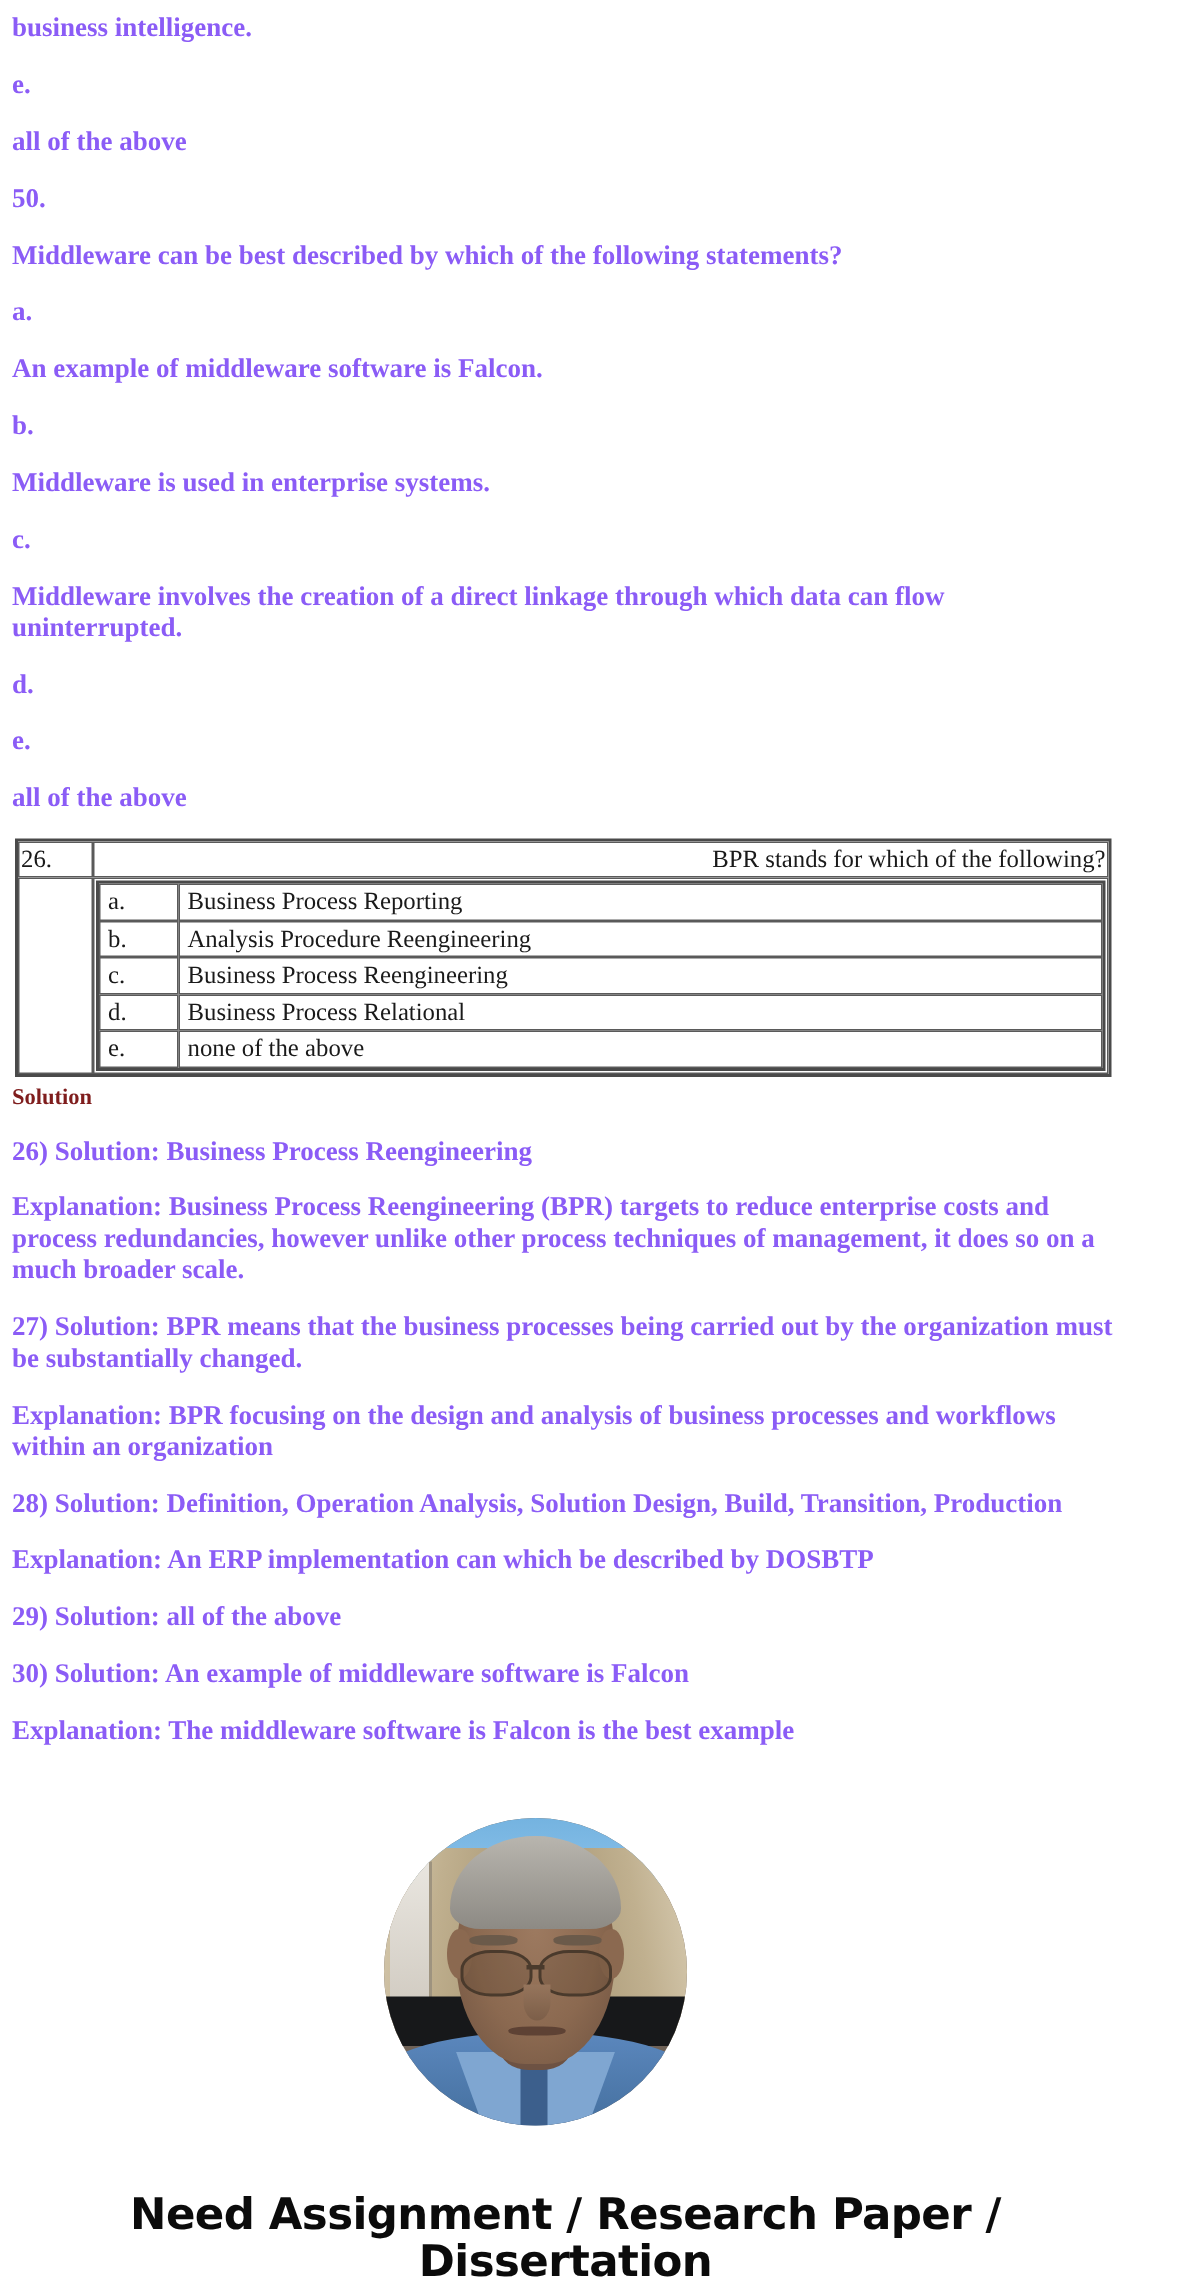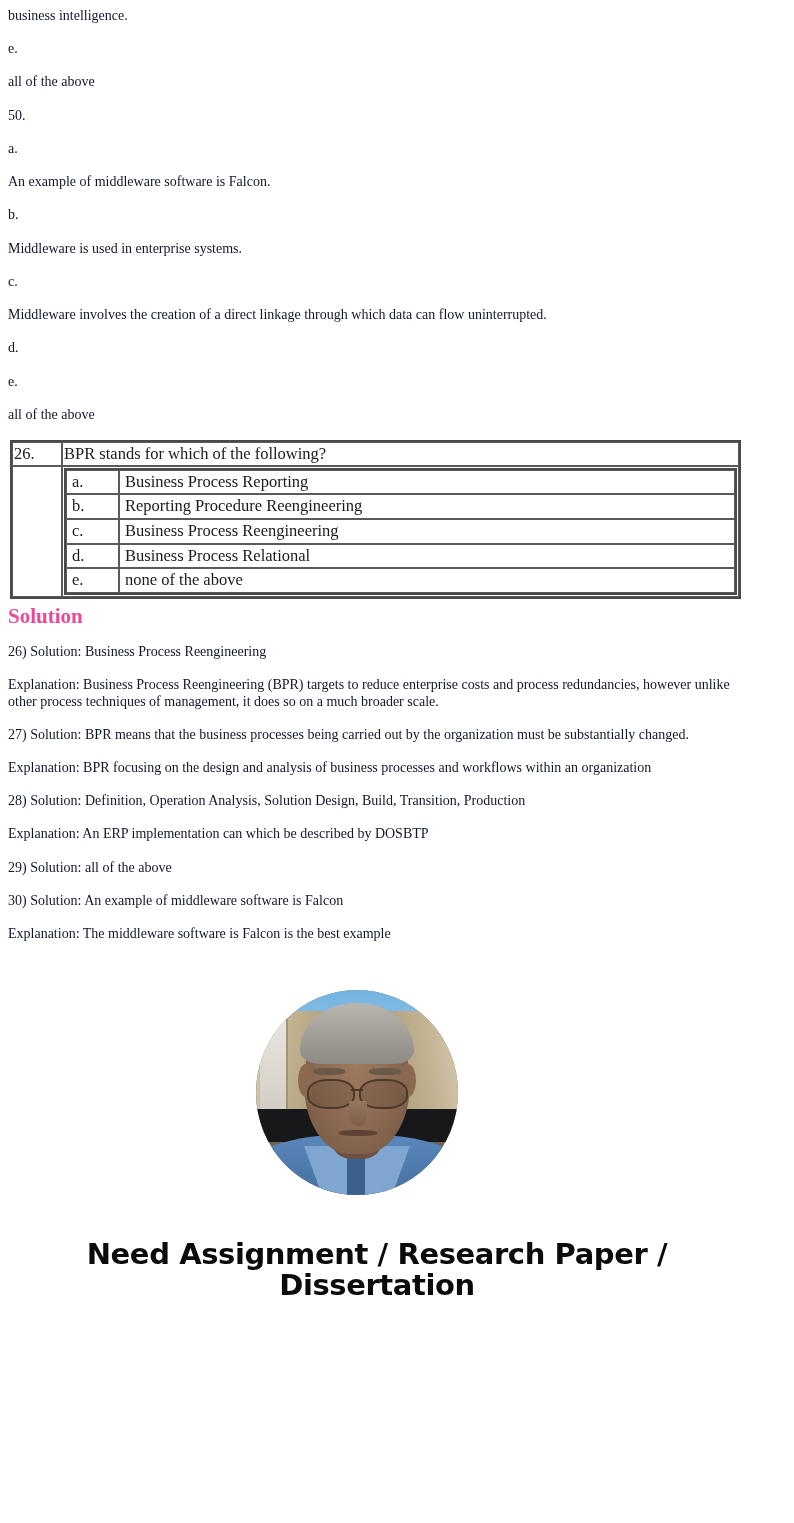--- a/index.html
+++ b/index.html
@@ -18,23 +18,24 @@
     width: 794px;
     box-sizing: border-box;
     padding: 8px 48px 0 8px;
     position: relative;
   }
 
   
   p.para {
     margin: 0 0 0 0;
     padding: 0;
-    font-size: 14px;
+    font-size: 18px;
     line-height: 1.16;
-    color: #0f172a;
+    color: #8b5cf6;
+    font-weight: bold;
   }
   .para-block > p.para { margin-bottom: 17px; }
 
   
   .qtable {
     border-collapse: separate;
     border-spacing: 0;
     width: 731px;
     margin: 10px 0 6px 2px;
     border: 2px solid #4a4a4a;
@@ -53,20 +54,21 @@
     line-height: 1.2;
     padding: 2px 0 2px 5px;
   }
   td.qnum-empty {
     width: 46px;
   }
   td.qtext {
     font-size: 16.5px;
     line-height: 1.2;
     padding: 2px 0 2px 5px;
+    text-align: right;
   }
   td.optwrap {
     padding: 2px 2px 2px 2px;
   }
 
   table.opts {
     border-collapse: separate;
     border-spacing: 0;
     width: 100%;
     border: 2px solid #4a4a4a;
@@ -78,25 +80,25 @@
     font-size: 16.5px;
     line-height: 1.25;
     padding: 1px 0 1px 5px;
     vertical-align: top;
   }
   table.opts td.optletter { width: 46px; }
 
   
   h2.solution-heading {
     font-family: "Liberation Serif", "DejaVu Serif", serif;
-    font-size: 21px;
+    font-size: 15px;
     font-weight: bold;
     margin: 4px 0 16px 0;
     line-height: 1.1;
-    color: #ec4899;
+    color: #7f1d1d;
   }
 
   
   .avatar-wrap {
     width: 100%;
     display: flex;
     justify-content: center;
     margin-top: 48px;
   }
   .avatar {
@@ -222,20 +224,21 @@
 </head>
 <body>
 
 <div class="page">
 
   <div class="para-block">
     <p class="para">business intelligence.</p>
     <p class="para">e.</p>
     <p class="para">all of the above</p>
     <p class="para">50.</p>
+    <p class="para">Middleware can be best described by which of the following statements?</p>
     <p class="para">a.</p>
     <p class="para">An example of middleware software is Falcon.</p>
     <p class="para">b.</p>
     <p class="para">Middleware is used in enterprise systems.</p>
     <p class="para">c.</p>
     <p class="para">Middleware involves the creation of a direct linkage through which data can flow uninterrupted.</p>
     <p class="para">d.</p>
     <p class="para">e.</p>
     <p class="para">all of the above</p>
   </div>
@@ -250,21 +253,21 @@
         <td class="qnum-empty"></td>
         <td class="optwrap">
           <table class="opts">
             <tbody>
               <tr>
                 <td class="optletter">a.</td>
                 <td class="opttext">Business Process Reporting</td>
               </tr>
               <tr>
                 <td class="optletter">b.</td>
-                <td class="opttext">Reporting Procedure Reengineering</td>
+                <td class="opttext">Analysis Procedure Reengineering</td>
               </tr>
               <tr>
                 <td class="optletter">c.</td>
                 <td class="opttext">Business Process Reengineering</td>
               </tr>
               <tr>
                 <td class="optletter">d.</td>
                 <td class="opttext">Business Process Relational</td>
               </tr>
               <tr>

